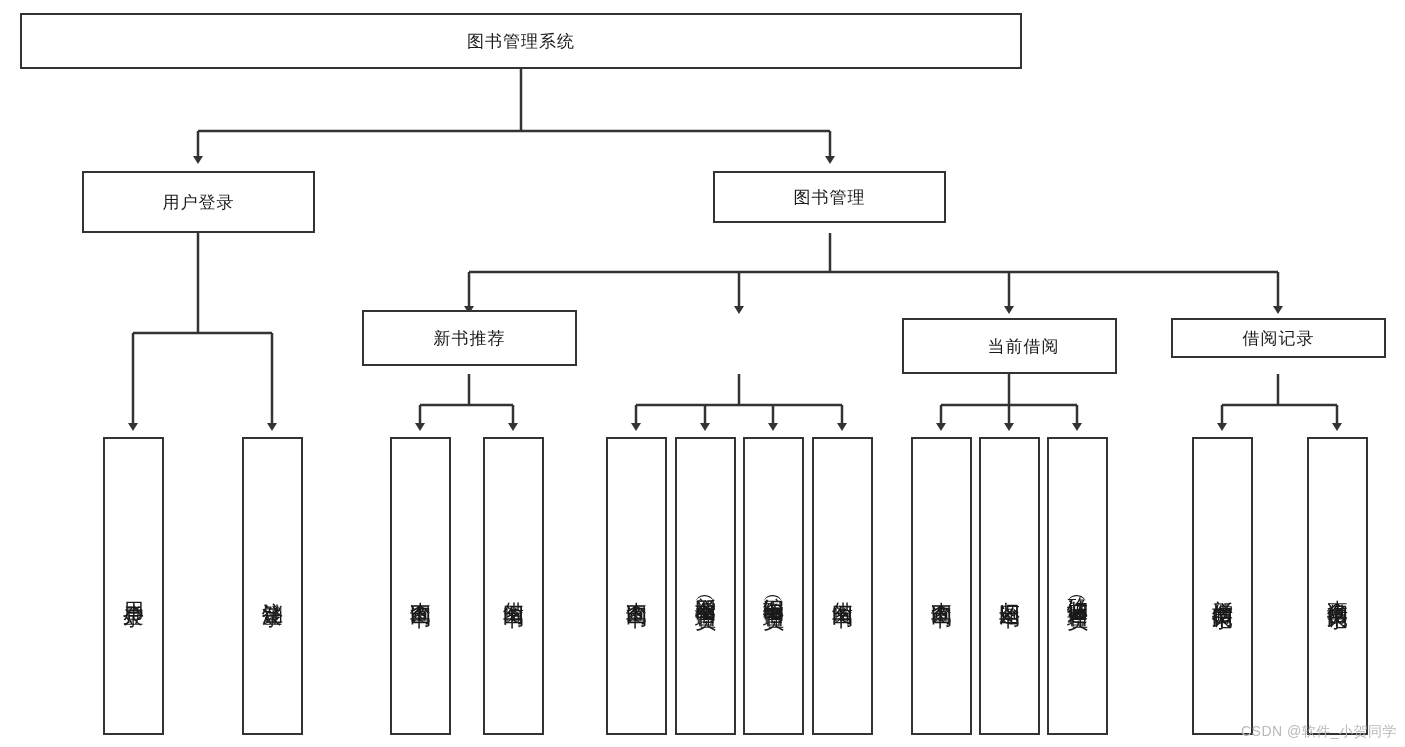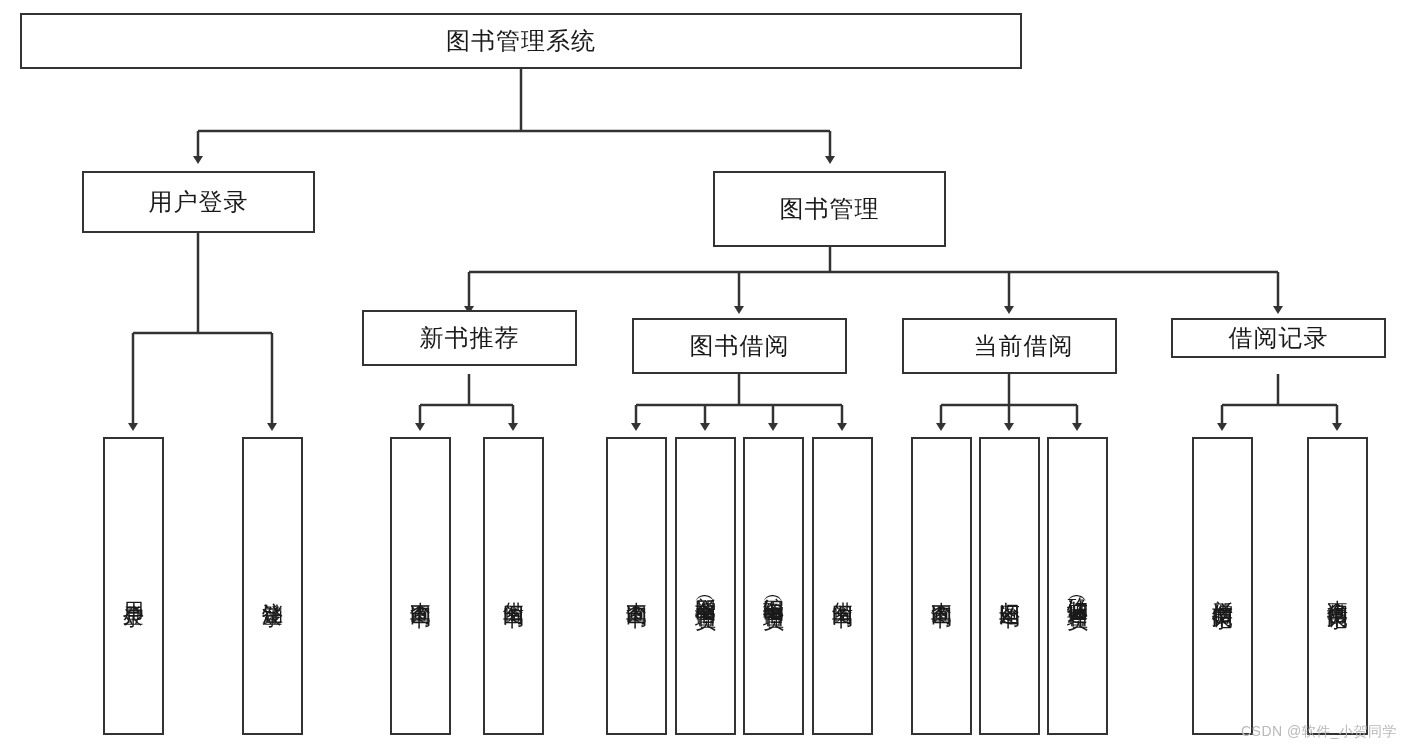--- a/index.html
+++ b/index.html
@@ -29,21 +29,21 @@
     position: absolute;
     box-sizing: border-box;
     border: 2px solid #333333;
     background: #ffffff;
     display: flex;
     align-items: center;
     justify-content: center;
     color: #1a1a1a;
   }
   .node-h {
-    font-size: 24px;
+    font-size: 17px;
     letter-spacing: 1px;
   }
   .node-v {
     writing-mode: vertical-rl;
     text-orientation: upright;
     font-size: 21px;
     letter-spacing: 2px;
     line-height: 1.05;
     padding-top: 6px;
     white-space: nowrap;
@@ -115,31 +115,28 @@
   </svg>
 
   <div class="node node-h" style="left:20px; top:13px; width:1002px; height:56px;">
     <span class="label-h">图书管理系统</span>
   </div>
 
   <div class="node node-h" style="left:82px; top:171px; width:233px; height:62px;">
     <span class="label-h">用户登录</span>
   </div>
 
-  <div class="node node-h" style="left:713px; top:171px; width:233px; height:76px;">
+  <div class="node node-h" style="left:713px; top:171px; width:233px; height:52px;">
     <span class="label-h">图书管理</span>
   </div>
 
   <div class="node node-h" style="left:362px; top:310px; width:215px; height:56px;">
     <span class="label-h">新书推荐</span>
   </div>
 
-  <div class="node node-h" style="left:632px; top:318px; width:215px; height:56px;">
-    <span class="label-h">图书借阅</span>
-  </div>
 
   <div class="node node-h" style="left:902px; top:318px; width:215px; height:56px;padding-left:28px;">
     <span class="label-h">当前借阅</span>
   </div>
 
   <div class="node node-h" style="left:1171px; top:318px; width:215px; height:40px;">
     <span class="label-h">借阅记录</span>
   </div>
 
   <div class="node node-v" style="left:103px; top:437px; width:61px; height:298px;">

